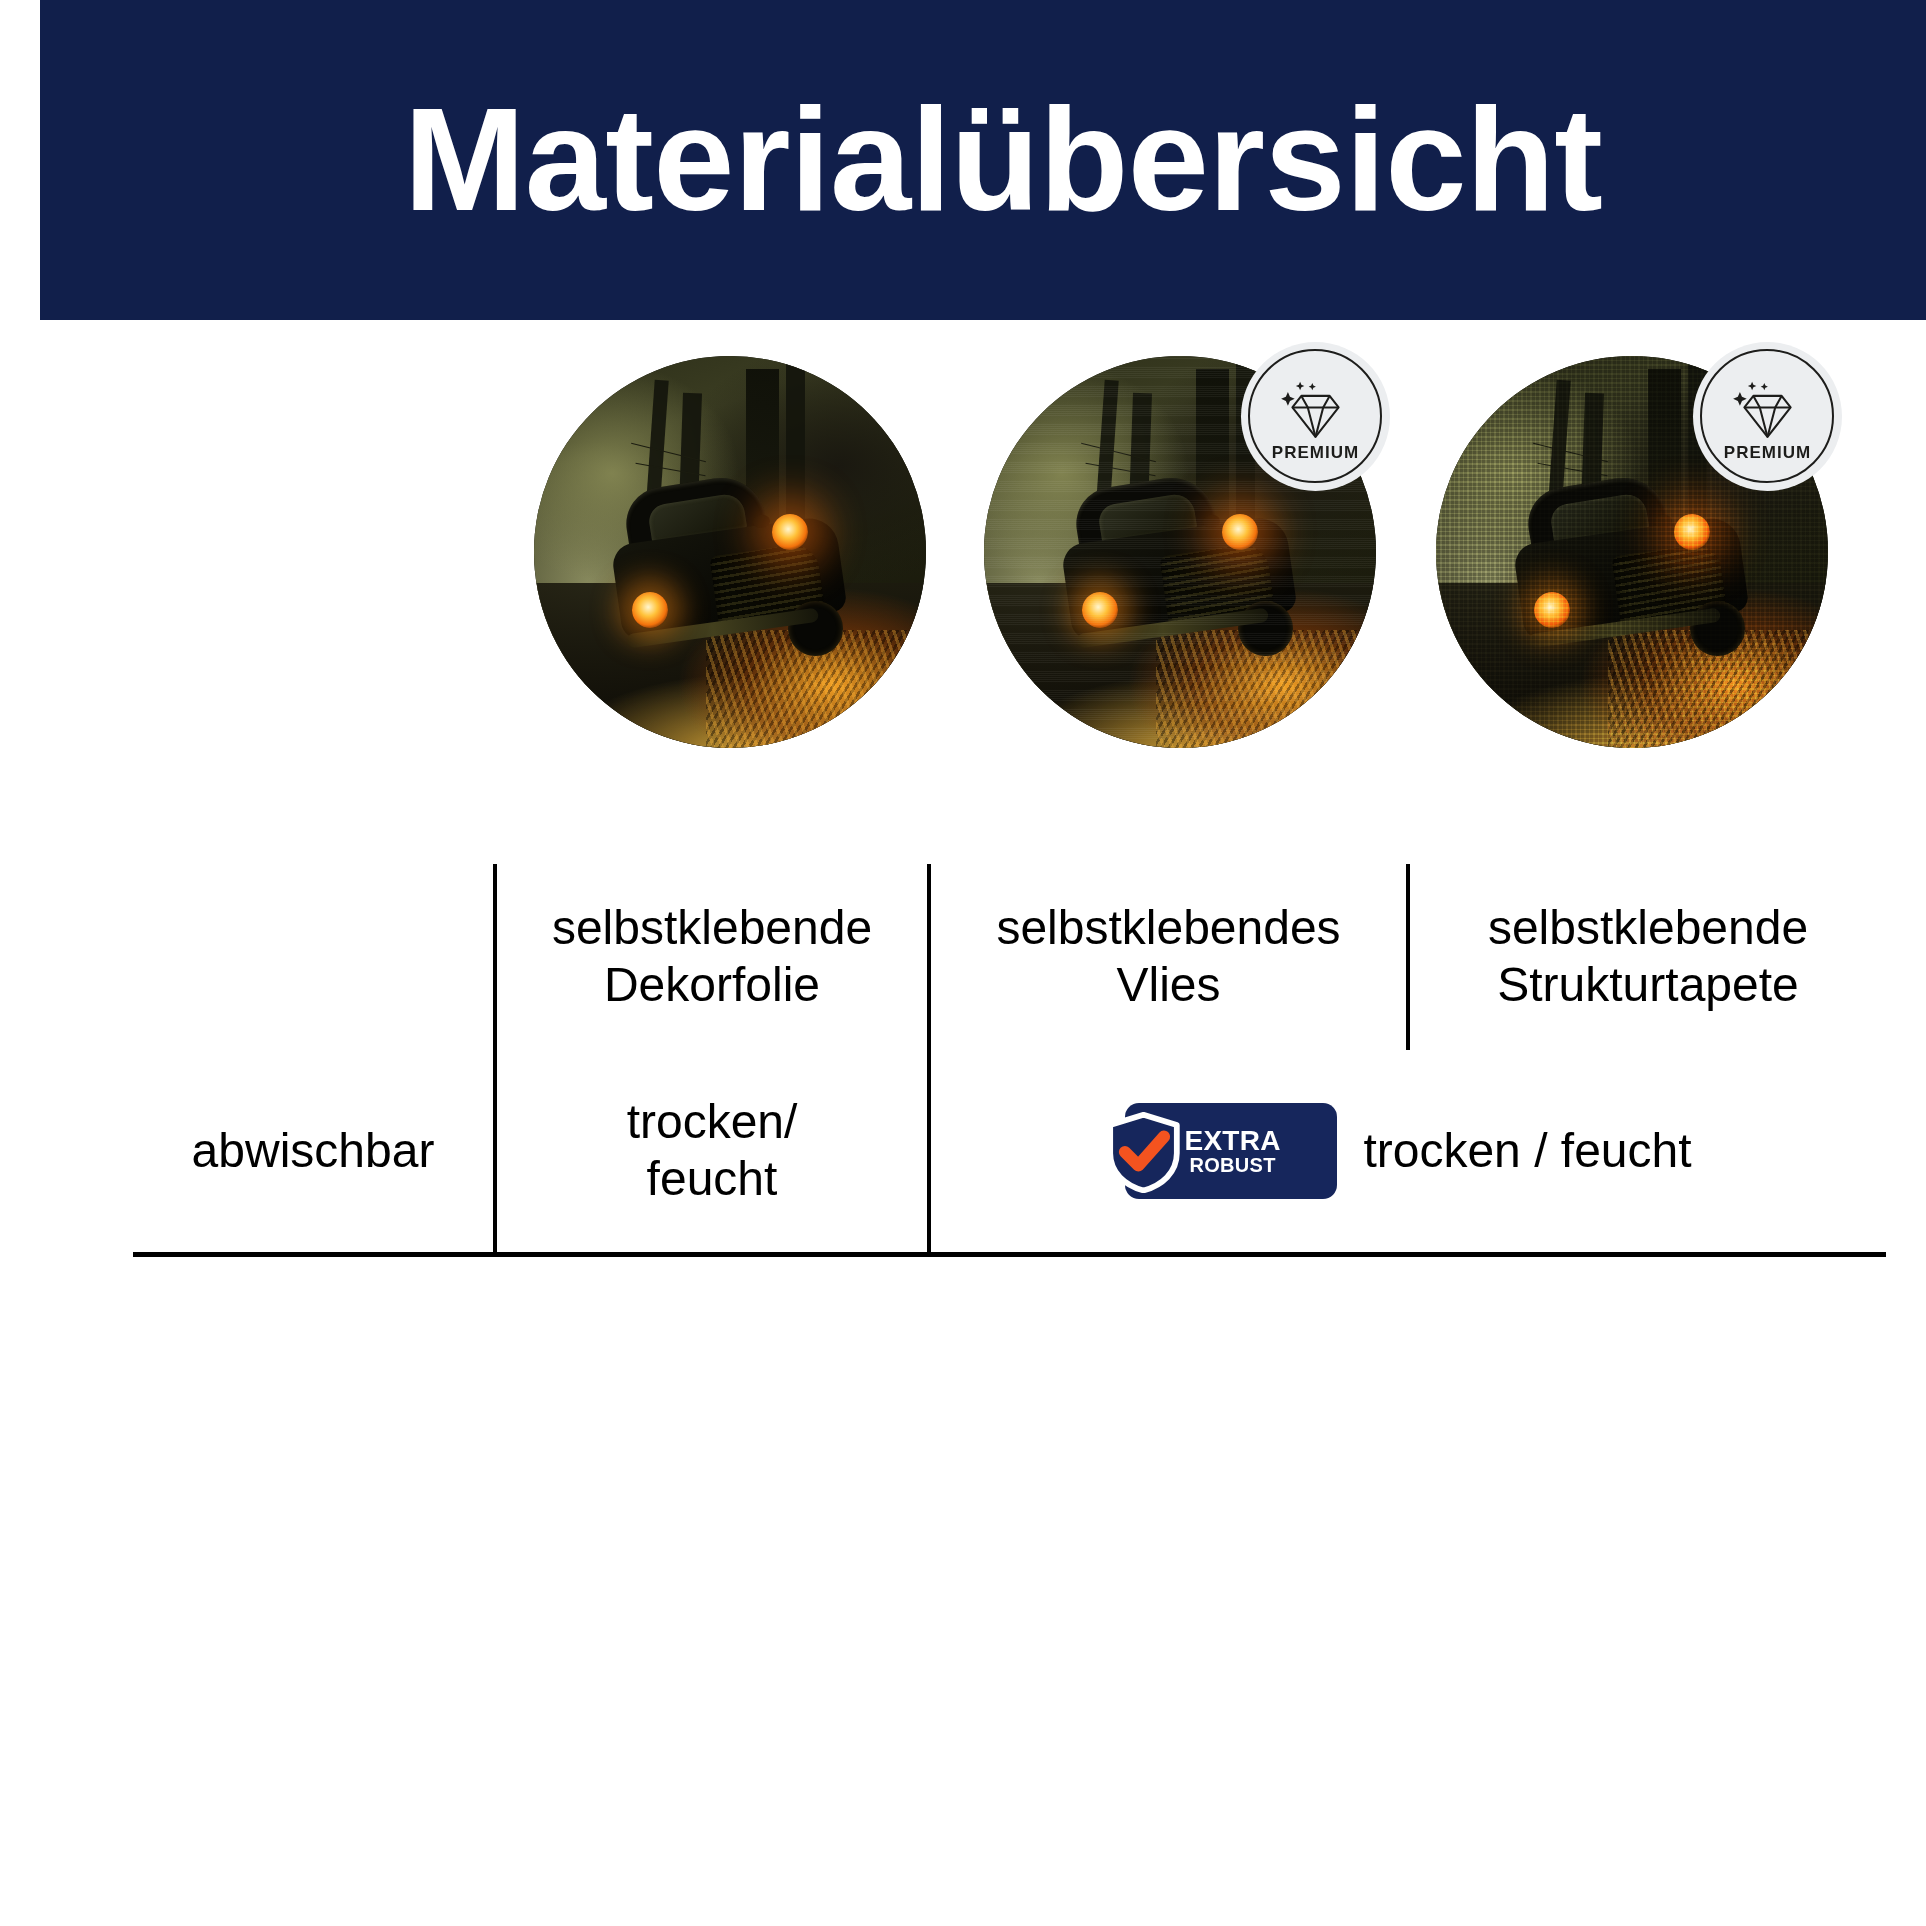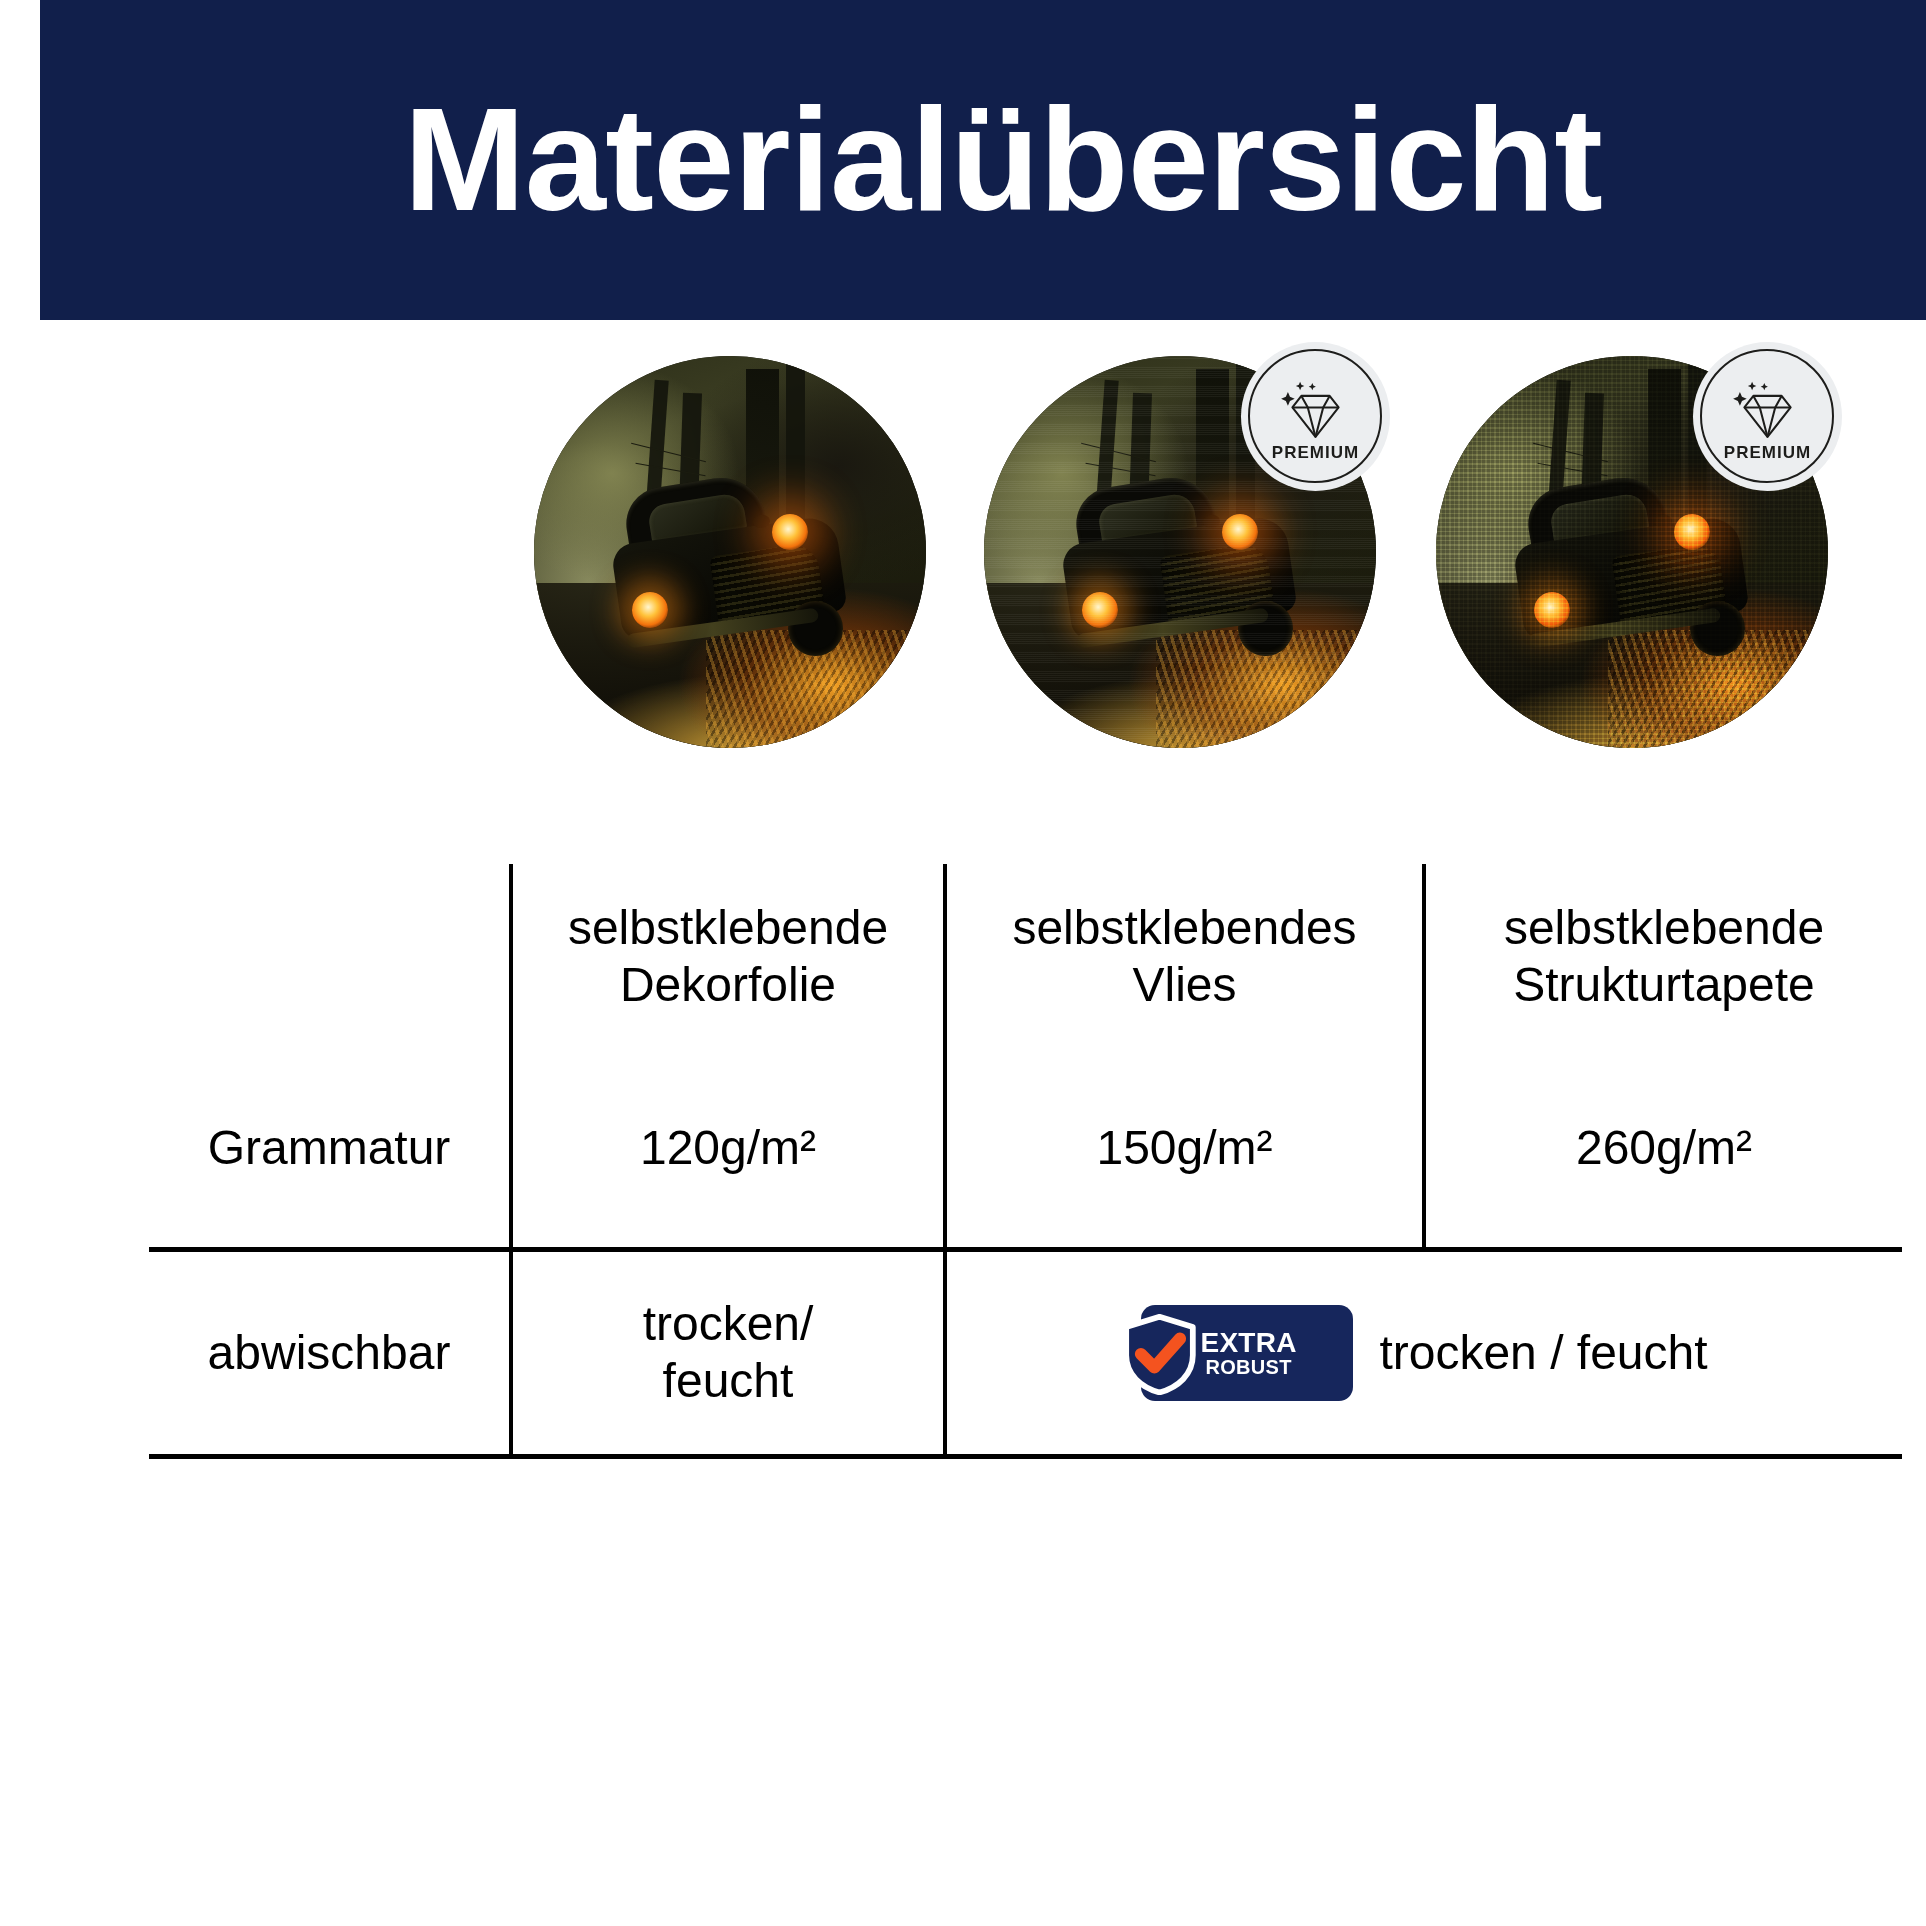--- a/index.html
+++ b/index.html
@@ -164,21 +164,21 @@
   .premium-badge .gem{position:relative;width:77px;height:62px;margin-top:9px;}
   .premium-badge .gem svg{display:block;width:77px;height:62px;}
   .premium-badge .plabel{
     position:relative;margin-top:1.3px;
     font-size:17px;font-weight:bold;letter-spacing:1px;color:#1d1d1b;
     font-family:"Liberation Sans", sans-serif;
   }
 
   
   .spec-table{
-    position:absolute;left:109px;top:864px;
+    position:absolute;left:93px;top:864px;
     width:1741px;
     border-collapse:collapse;
     table-layout:fixed;
   }
   .spec-table td{
     padding:0;
     vertical-align:middle;
     text-align:center;
     font-size:48px;
     color:#000;
@@ -371,26 +371,20 @@
           <span>selbstklebendes</span><br>
           <span>Vlies</span>
         </td>
         <td class="col-c vr">
           <span>selbstklebende</span><br>
           <span>Strukturtapete</span>
         </td>
       </tr>
 
 
-      <tr class="body-row">
-        <td class="col-label label-cell hr-bot">Grammatur</td>
-        <td class="col-a vr hr-bot">120g/m²</td>
-        <td class="col-b vr hr-bot">150g/m²</td>
-        <td class="col-c vr hr-bot">260g/m²</td>
-      </tr>
 
 
       <tr class="last-row">
         <td class="col-label label-cell hr-bot">abwischbar</td>
         <td class="col-a vr hr-bot">
           <span>trocken/</span><br>
           <span>feucht</span>
         </td>
         <td class="vr hr-bot robust-cell" colspan="2">
           <div class="robust-inner">

